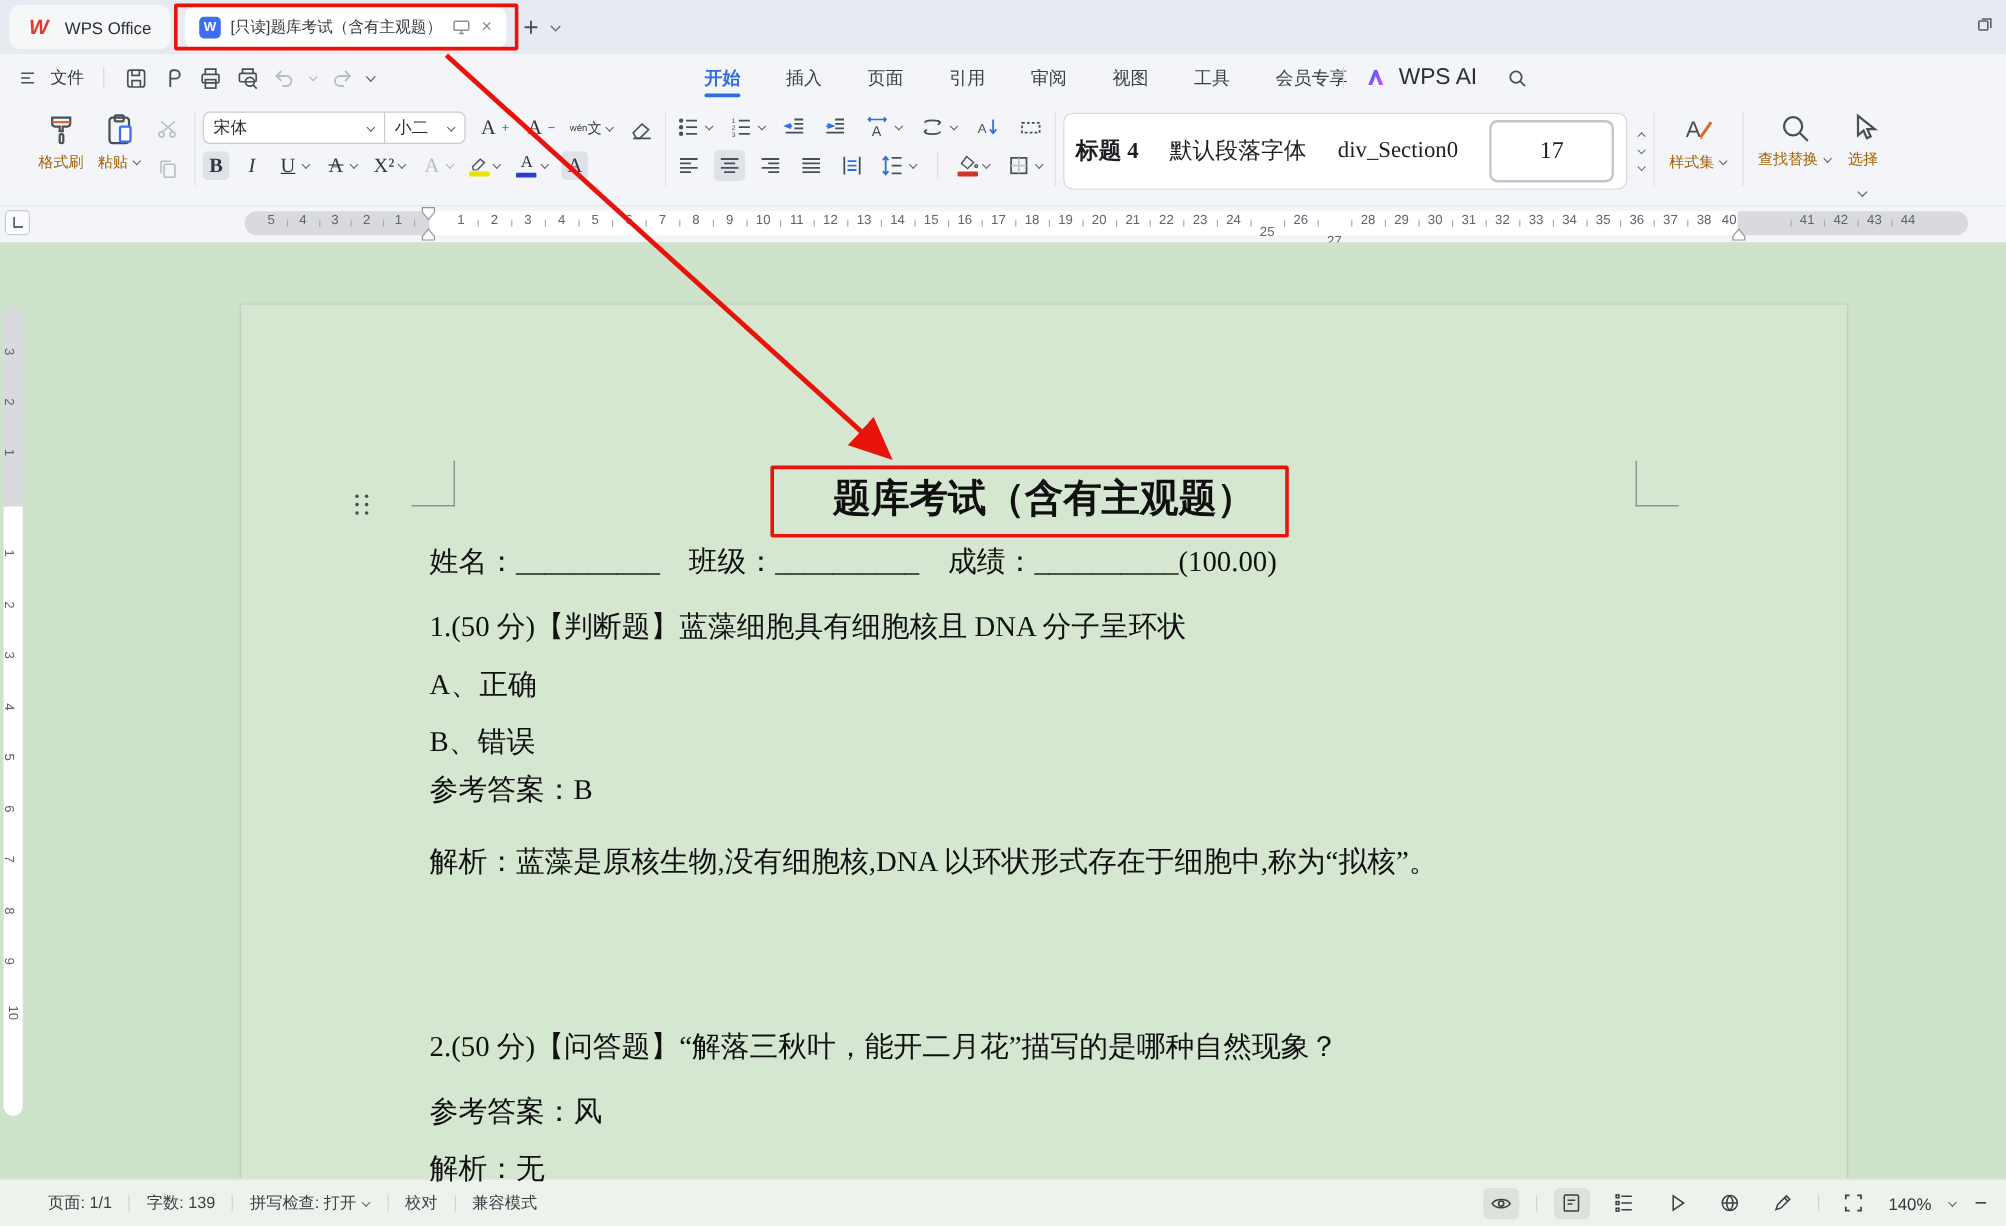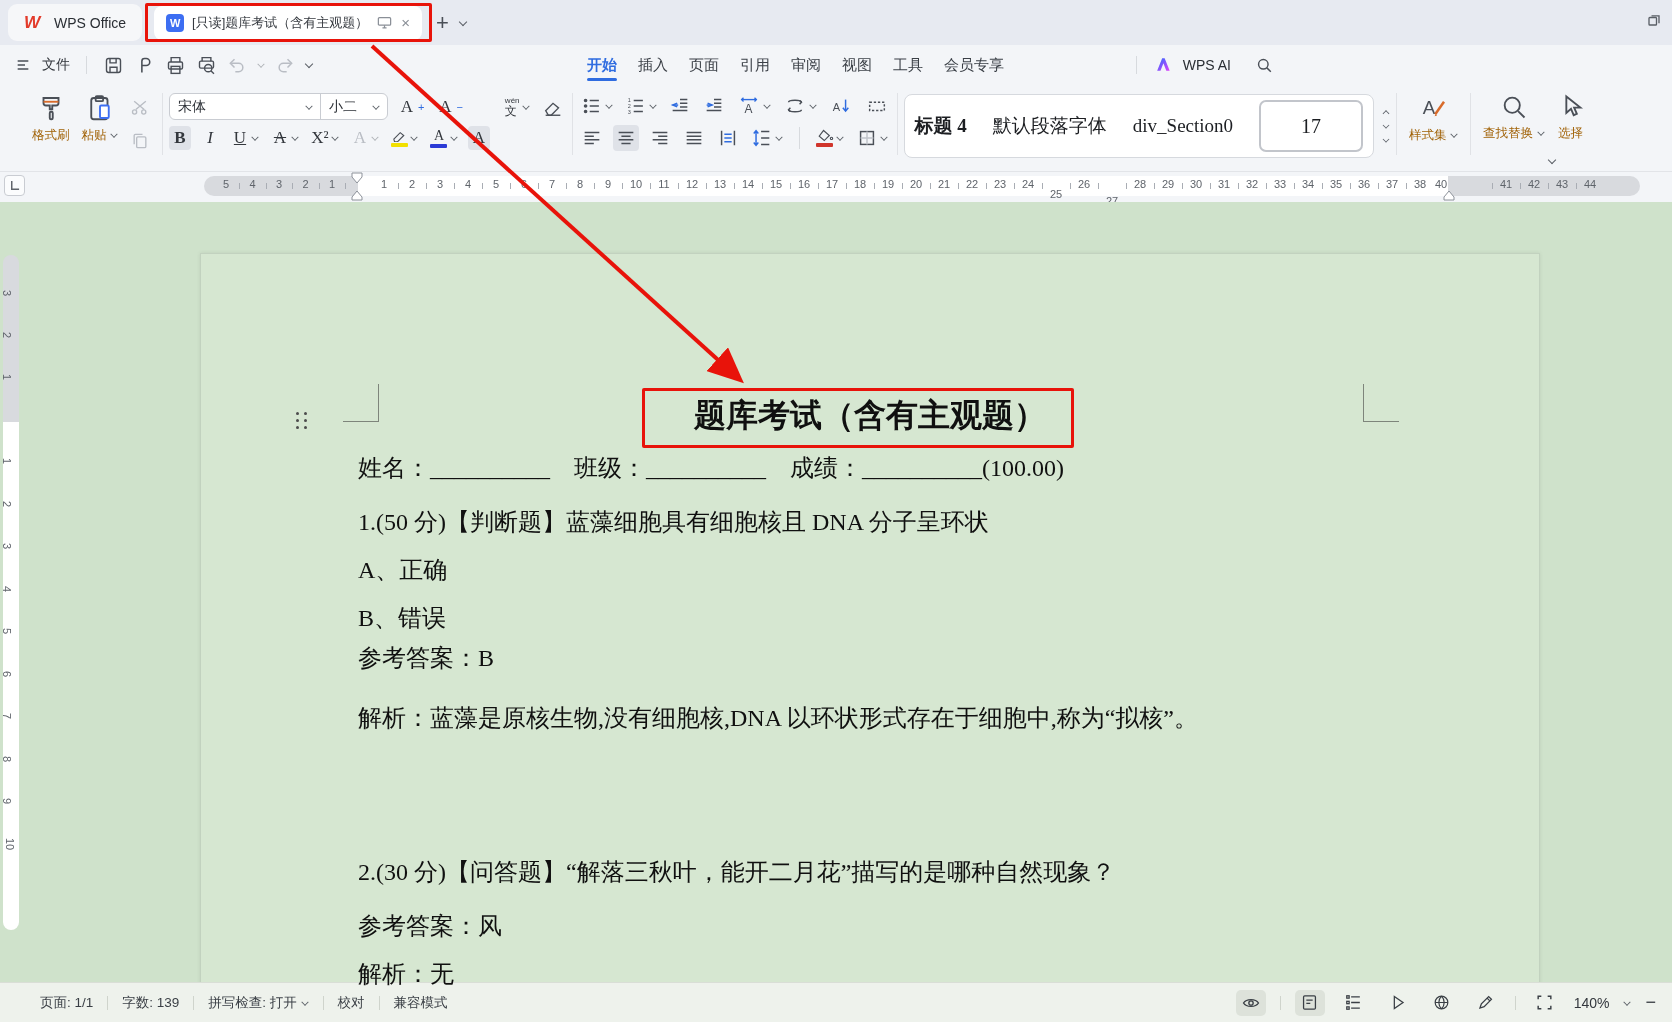--- a/index.html
+++ b/index.html
@@ -21,26 +21,26 @@
   .chev { display:inline-block; width:8px; height:8px; position:relative; }
   .chev::after { content:""; position:absolute; left:1px; top:0; width:5px; height:5px; border-right:1.5px solid #5a5f66; border-bottom:1.5px solid #5a5f66; transform:rotate(45deg); }
   .chev.sm { transform:scale(.85); }
   .restorebtn { position:absolute; right:8px; top:10px; }
 
   
   .menubar { position:absolute; left:0; top:45px; width:1672px; height:40px; background:#f3f5f8; display:flex; align-items:center; }
   .mleft { display:flex; align-items:center; gap:10px; margin-left:14px; }
   .mlabel { font-size:14px; color:#33373d; }
   .vsep { width:1px; height:18px; background:#d7dade; margin:0 6px; }
-  .menu-tabs { position:absolute; left:585px; top:0; height:40px; display:flex; align-items:center; gap:17px; }
+  .menu-tabs { position:absolute; left:585px; top:0; height:40px; display:flex; align-items:center; gap:34px; }
   .menu-tab { font-size:15px; color:#3a3f46; position:relative; padding:8px 2px; }
   .menu-tab.active { color:#2f6ce0; font-weight:bold; }
   .menu-tab.active::after { content:""; position:absolute; left:2px; right:2px; bottom:2px; height:3px; border-radius:2px; background:#2f6ce0; }
   .mright { position:absolute; right:398px; top:0; height:40px; display:flex; align-items:center; gap:10px; }
-  .wpsai-label { font-size:14px; color:#2a2e34; }
+  .wpsai-label { font-size:19px; color:#2a2e34; }
 
   
   .toolbar { position:absolute; left:0; top:85px; width:1672px; height:87px; background:#f3f5f8; border-bottom:1px solid #e2e4e8; display:flex; align-items:flex-start; }
   .bigbtn { display:flex; flex-direction:column; align-items:center; justify-content:center; gap:4px; padding:8px 6px 4px; }
   .biglabel { font-size:12.5px; color:#a16207; white-space:nowrap; }
   .minicol { display:flex; flex-direction:column; gap:10px; padding:10px 4px; }
   .tsep { width:1px; height:62px; background:#e0e2e6; margin:8px 6px 0; }
   .twocol { display:flex; flex-direction:column; gap:6px; padding-top:8px; }
   .trow { display:flex; align-items:center; gap:8px; }
   .combo { display:flex; align-items:center; border:1px solid #c9ccd2; border-radius:6px; background:#fff; height:27px; }
@@ -51,21 +51,21 @@
   .tbtn.on { background:#dfe2e8; }
   .fmt { font-family:"Liberation Serif", serif; font-size:17px; color:#33373d; width:18px; text-align:center; display:inline-block; }
   .fmt.b { font-weight:bold; }
   .fmt.i { font-style:italic; }
   .fmt.u { text-decoration:underline; }
   .fmt.strike { text-decoration:line-through; }
   .fmt.gray { color:#b9bdc4; }
   .colorbar { display:inline-flex; flex-direction:column; align-items:center; line-height:1; }
   .colorbar .bar { width:17px; height:4px; margin-top:1px; border-radius:1px; }
   .sup { font-size:11px; vertical-align:super; }
-  .pinyin { display:inline-flex; flex-direction:column; align-items:flex-start; line-height:1; font-size:8px; color:#33373d;margin-left:30px; }
+  .pinyin { display:inline-flex; align-items:center; line-height:1; font-size:8px; color:#33373d; }
   .pinyin .han { font-size:12px; }
   .gallery { display:flex; align-items:center; height:64px; margin-top:9px; background:#fff; border:1px solid #d6d9de; border-radius:8px; padding:0 10px; gap:26px; }
   .gentry { font-family:"Liberation Serif", serif; font-size:19px; color:#1c1e22; white-space:nowrap; }
   .gentry.h4 { font-weight:bold; }
   .gsel { width:104px; height:52px; border:2px solid #c2c5cb; border-radius:7px; display:flex; align-items:center; justify-content:center; font-family:"Liberation Serif", serif; font-size:20px; color:#1c1e22; background:#fff; }
   .garrows { display:flex; flex-direction:column; justify-content:center; gap:6px; height:64px; margin:9px 0 0 8px; }
   .garrows .chev { transform:scale(.8); }
   .garrows .chev.up::after { transform:rotate(-135deg); top:3px; }
   .collapse-arrow { position:absolute; right:116px; bottom:6px; }
 
@@ -626,21 +626,21 @@
     <div class="cornermark r" style="left:1162px; top:130px;"></div>
   </div>
   <div id="doc-lines">
       <div class="docline title" style="top: 192px;">题库考试（含有主观题）</div>
       <div class="docline" style="top: 250px;">姓名：__________　班级：__________　成绩：__________(100.00)</div>
       <div class="docline" style="top: 304px;">1.(50 分)【判断题】蓝藻细胞具有细胞核且 DNA 分子呈环状</div>
       <div class="docline" style="top: 352px;">A、正确</div>
       <div class="docline" style="top: 400px;">B、错误</div>
       <div class="docline" style="top: 440px;">参考答案：B</div>
       <div class="docline" style="top: 500px;">解析：蓝藻是原核生物,没有细胞核,DNA 以环状形式存在于细胞中,称为“拟核”。</div>
-      <div class="docline" style="top: 654px;">2.(30 分)【问答题】“解落三秋叶，能开二月花”描写的是哪种自然现象？</div>
+      <div class="docline" style="top: 654px;">2.(50 分)【问答题】“解落三秋叶，能开二月花”描写的是哪种自然现象？</div>
       <div class="docline" style="top: 708px;">参考答案：风</div>
       <div class="docline" style="top: 756px;">解析：无</div>
     </div>
   <div class="draghandle" style="top:208px;">
       <i></i>
       <i></i>
       <i></i>
       <i></i>
       <i></i>
       <i></i>

